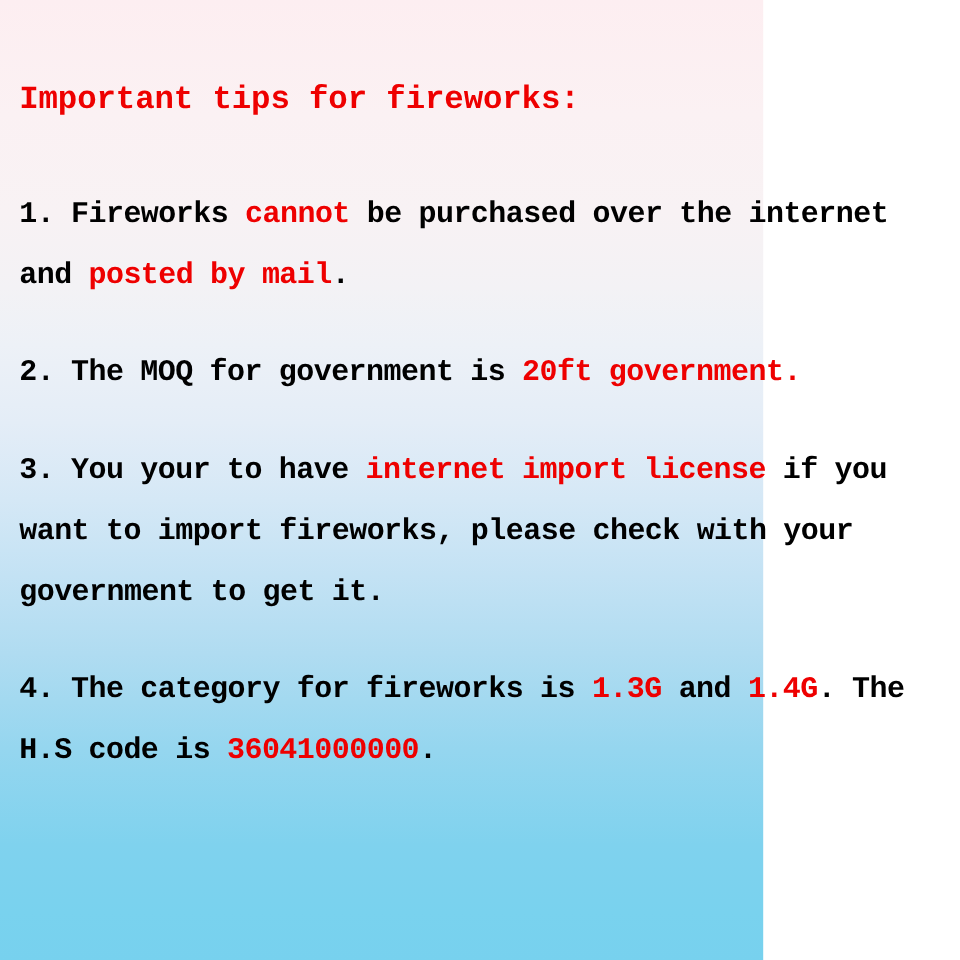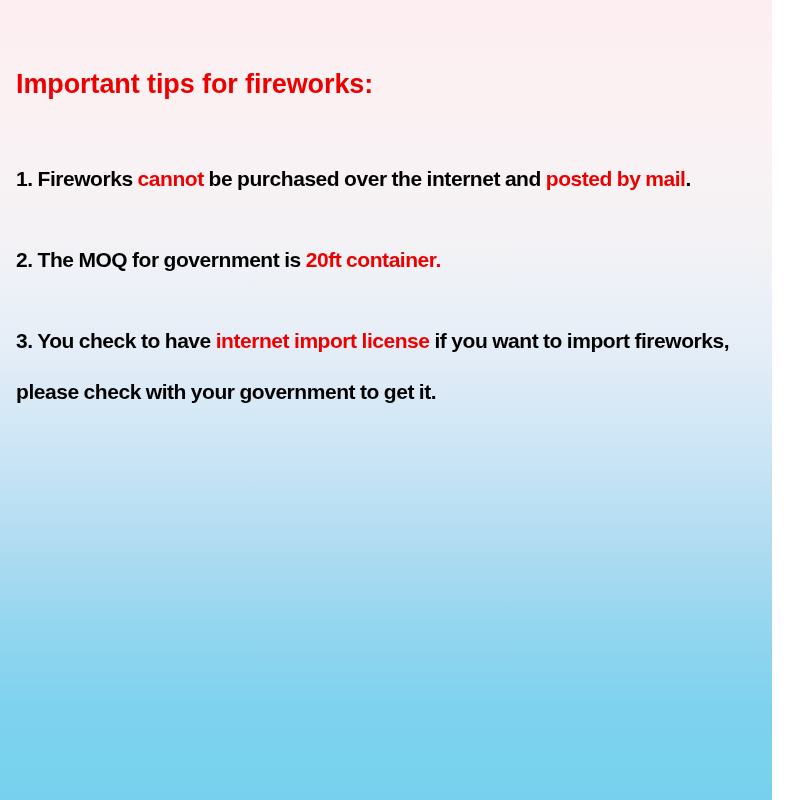--- a/index.html
+++ b/index.html
@@ -8,40 +8,41 @@
   }
   body {
     width: 800px;
     height: 800px;
     overflow: hidden;
     font-family: "Liberation Sans", sans-serif;
   }
 
   #notice-card {
     position: relative;
-    width: 772px;
+    width: 636px;
     height: 800px;
     box-sizing: border-box;
     background: linear-gradient(
       to bottom,
       #fdeef1 0%,
       #fbf1f3 12%,
       #f8f2f4 22%,
       #f3f2f5 30%,
       #edf1f7 36%,
       #e4edf7 44%,
       #d5e8f6 52%,
       #c3e2f4 60%,
       #b0dcf1 68%,
       #95d6ef 78%,
       #7fd2ee 88%,
       #79d2ee 95%,
       #77d1ee 100%
     );
     padding: 0 28px 0 16px;
+    font-family: Liberation Mono, monospace;
   }
 
   #tips-heading {
     position: absolute;
     left: 16px;
     top: 69px;
     margin: 0;
     font-size: 27px;
     font-weight: bold;
     line-height: 1.15;
@@ -54,21 +55,21 @@
     position: absolute;
     left: 16px;
     top: 153px;
     width: 768px;
     margin: 0;
     padding: 0;
     list-style: none;
   }
 
   .tip-item {
-    font-size: 21px;
+    font-size: 25px;
     font-weight: bold;
     line-height: 51px;
     color: #000000;
     letter-spacing: -0.45px;
     margin: 0 0 30px 0;
     word-spacing: -0.5px;
   }
 
   .tip-item:last-child {
     margin-bottom: 0;
@@ -83,20 +84,23 @@
 
 <div id="notice-card">
 
   <h1 id="tips-heading">Important tips for fireworks:</h1>
 
   <ul class="tip-list">
     <li class="tip-item">
       <span>1.</span><span><span> Fireworks </span><span class="hl">cannot</span><span> be purchased over the internet and </span><span class="hl">posted by mail</span><span>.</span></span>
     </li>
     <li class="tip-item">
-      <span>2.</span><span><span> The MOQ for government is </span><span class="hl">20ft container.</span></span>
+      <span>2.</span><span><span> The MOQ for government is </span><span class="hl">20ft government.</span></span>
     </li>
     <li class="tip-item">
-      <span>3.</span><span><span> You check to have </span><span class="hl">internet import license</span><span> if you want to import fireworks, please check with your government to get it.</span></span>
+      <span>3.</span><span><span> You your to have </span><span class="hl">internet import license</span><span> if you want to import fireworks, please check with your government to get it.</span></span>
+    </li>
+    <li class="tip-item">
+      <span>4.</span><span><span> The category for fireworks is </span><span class="hl">1.3G</span><span> and </span><span class="hl">1.4G</span><span>. The H.S code is </span><span class="hl">36041000000</span><span>.</span></span>
     </li>
   </ul>
 
 </div>
 
 </body></html>

